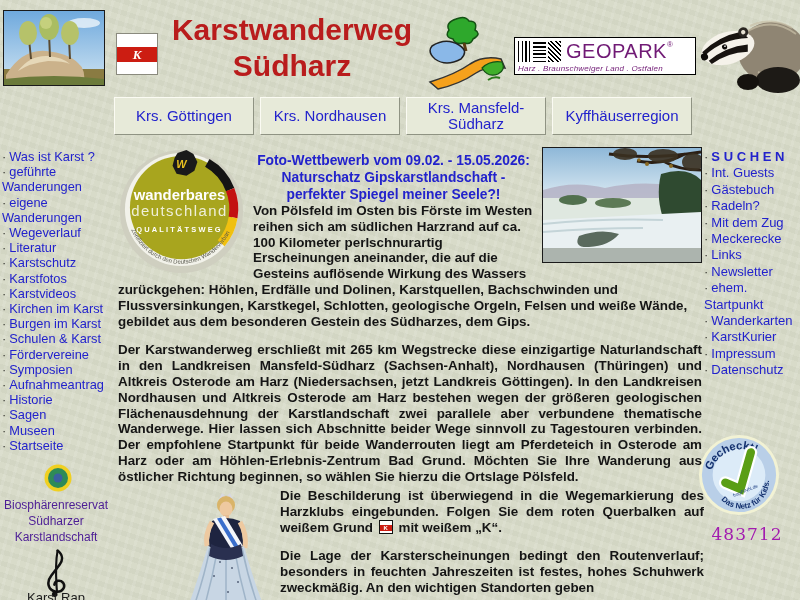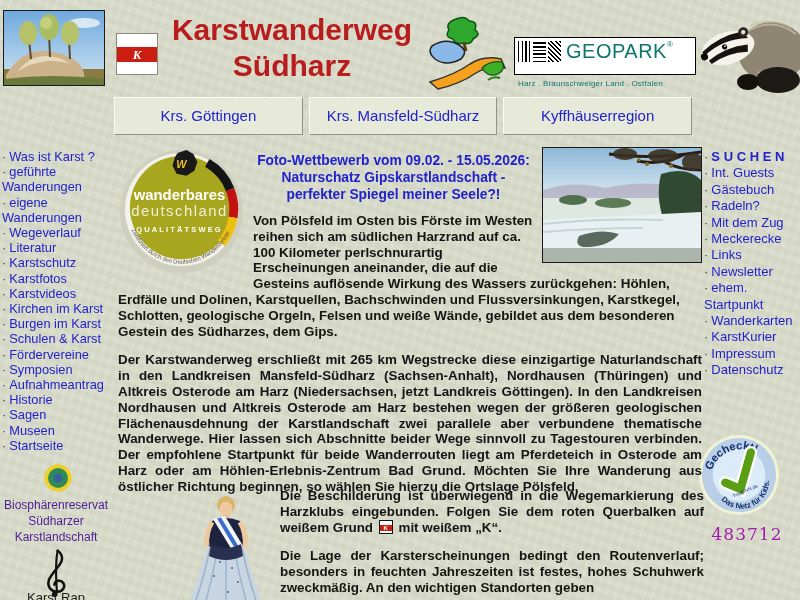--- a/index.html
+++ b/index.html
@@ -21,29 +21,29 @@
   .k-logo{ left:116px; top:33px; width:42px; height:42px; background:#fff; border:1px solid #8a8a7e; }
   .k-logo .band{ position:absolute; left:0; top:13px; width:100%; height:15px; background:#cc1d12;
     color:#fff; font-family:"Liberation Serif", serif; font-style:italic; font-weight:bold;
     font-size:13px; line-height:15px; text-align:center; }
 
   .page-title{ left:160px; top:12px; width:264px; text-align:center;
     font-size:30px; font-weight:bold; color:#b91c1c; line-height:36px; }
 
   .header-graphic{ left:426px; top:16px; width:82px; height:74px; }
   .geopark{ left:514px; top:37px; width:182px; height:38px; background:#fff; border:1px solid #000;
-    padding:2px 3px 1px 3px; color:#0f766e; }
+    padding:2px 3px 1px 3px; color:#701a75; }
   .geopark .row{ display:flex; align-items:center; height:23px; }
   .gp-pat{ width:13px; height:21px; margin-right:2px; }
   .gp1{ background:repeating-linear-gradient(90deg,#000 0 1.5px,#fff 1.5px 3.6px); }
   .gp2{ background:repeating-linear-gradient(0deg,#000 0 1.5px,#fff 1.5px 3.6px); }
   .gp3{ background:repeating-linear-gradient(45deg,#000 0 1.5px,#fff 1.5px 3.2px); }
   .gp-name{ font-size:20px; letter-spacing:0.5px; margin-left:3px; white-space:nowrap; }
   .gp-reg{ font-size:8px; vertical-align:top; }
-  .gp-sub{ font-size:8px; letter-spacing:0.2px; margin-top:16px; white-space:nowrap; }
+  .gp-sub{ font-size:8px; letter-spacing:0.2px; margin-top:1px; white-space:nowrap;font-style:italic; }
 
   .badger{ left:698px; top:2px; width:102px; height:94px; }
 
   
   .navrow{ left:114px; top:97px; width:578px; height:38px; display:flex; gap:6px; }
   .navbtn{ flex:1; display:flex; align-items:center; justify-content:center; text-align:center;
     background:#e7ead9; border:1px solid; border-color:#fbfbf3 #8f9383 #8f9383 #fbfbf3;
     color:#2222cc; font-size:15px; line-height:16px; cursor:pointer; padding:2px; }
 
   
@@ -65,21 +65,21 @@
 
   
   .main{ left:118px; top:146px; width:584px; color:#151515; }
   .wq-badge{ float:left; width:127px; height:130px; margin:2px 8px 2px 0; }
   .winter-photo{ float:right; width:160px; height:116px; margin:1px 0 4px 8px;
     border:1px solid #1a1a1a; background:#9cc0de; }
   .winter-photo svg{ display:block; width:100%; height:100%; }
   .announce{ padding-top:6px; text-align:center; color:#2222cc; font-weight:bold;
     font-size:13.8px; line-height:17px; }
   .para{ font-weight:bold; font-size:13.4px; line-height:15.8px; color:#151515; }
-  .p1{ margin-top:10px; }
+  .p1{ margin-top:0; }
   .p2{ margin-top:13px; text-align:justify; }
   .bottom{ position:absolute; left:118px; top:488px; width:586px; }
   .queen{ float:left; width:84px; height:120px; margin:4px 12px 0 66px; }
   .p3, .p4{ text-align:justify; }
   .p4{ margin-top:13px; }
   .kmark{ display:inline-block; width:14px; height:14px; background:#fff; border:1px solid #111;
     vertical-align:-2px; position:relative; margin:0 2px; }
   .kmark .mband{ position:absolute; left:0; top:4px; width:100%; height:6px; background:#cc1d12;
     color:#fff; font-size:6px; line-height:6px; text-align:center; font-weight:bold; }
 </style>
@@ -150,20 +150,23 @@
       <circle cx="-2.4" cy="-2.6" r="0.8" fill="#fff"></circle>
       <circle cx="19" cy="-11" r="5" fill="#2a2622"></circle>
       <circle cx="19" cy="-11" r="2.2" fill="#e8e2d4"></circle>
     </g>
   </svg>
 </div>
 
 <div class="abs navrow">
   <div class="navbtn">
       <span>Krs. Göttingen</span>
+    </div>
+  <div class="navbtn">
+      <span>Krs. Nordhausen</span>
     </div>
   <div class="navbtn">
       <span>Krs. Mansfeld-Südharz</span>
     </div>
   <div class="navbtn">
       <span>Kyffhäuserregion</span>
     </div>
 </div>
 
 <div class="abs sideL">

